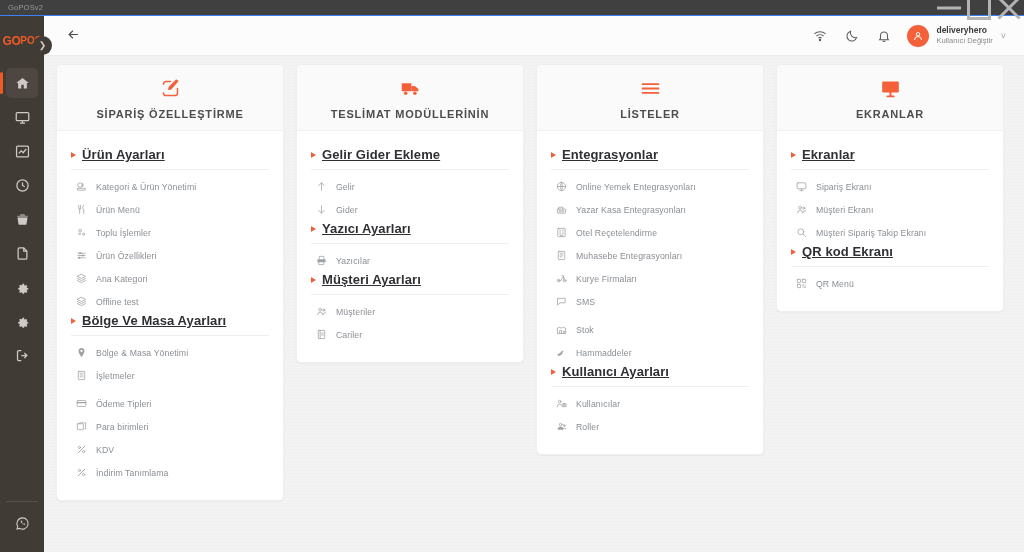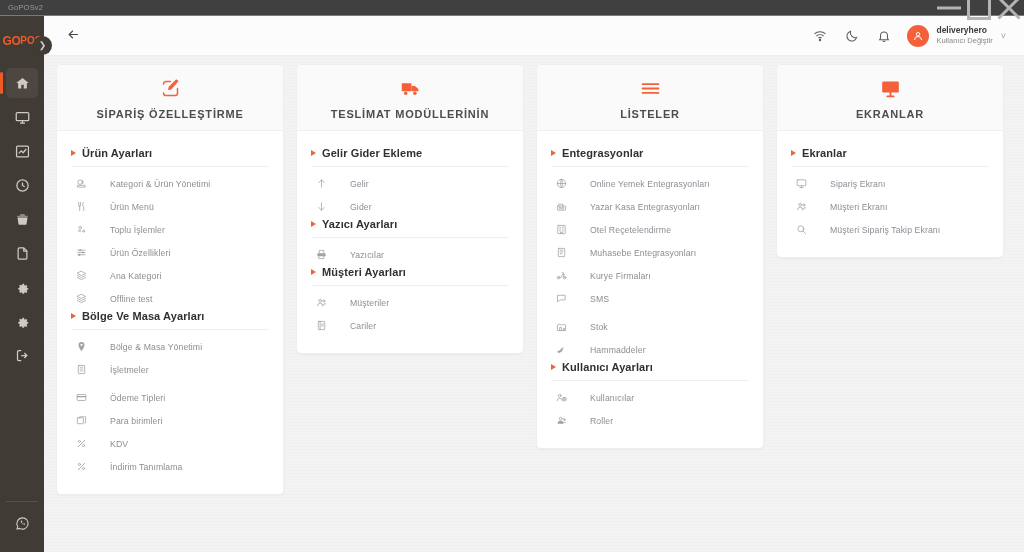--- a/index.html
+++ b/index.html
@@ -157,24 +157,24 @@
     display: flex; align-items: center; gap: 6px;
     padding-bottom: 7px;
     border-bottom: 1px solid #f0eeee;
   }
   .sec-head .tri {
     width: 0; height: 0;
     border-left: 5px solid #f4603a;
     border-top: 3.5px solid transparent;
     border-bottom: 3.5px solid transparent;
   }
-  .sec-title { font-size: 11px; font-weight: bold; color: #2f3033; letter-spacing: .1px; }
+  .sec-title { font-size: 13px; font-weight: bold; color: #2f3033; letter-spacing: .1px; text-decoration: underline; }
   .sec-items { padding-top: 5px; }
   .item {
-    display: flex; align-items: center; gap: 23px;
+    display: flex; align-items: center; gap: 9px;
     padding: 5.5px 0 5.5px 4px;
   }
   .item .ico {
     width: 12px; height: 12px; color: #9ea3a8;
     display: flex; align-items: center; justify-content: center; flex: none;
   }
   .item .ico svg { width: 11px; height: 11px; display: block; }
   .item .lbl { font-size: 8.7px; color: #8a8f94; letter-spacing: .1px; }
 </style>
 </head>
@@ -757,18 +757,37 @@
                   <span class="ico">
                     <svg viewBox="0 0 24 24" fill="none" stroke="currentColor" stroke-width="1.7" stroke-linecap="round" stroke-linejoin="round">
                       <circle cx="10.5" cy="10.5" r="6.5"></circle>
                       <path d="M15.5 15.5L21 21"></path>
                     </svg>
                   </span>
                   <span class="lbl">Müşteri Sipariş Takip Ekranı</span>
                 </div>
               </div>
             </div>
+            <div class="sec">
+              <div class="sec-head">
+                <span class="tri"></span>
+                <span class="sec-title">QR kod Ekranı</span>
+              </div>
+              <div class="sec-items">
+                <div class="item">
+                  <span class="ico">
+                    <svg viewBox="0 0 24 24" fill="none" stroke="currentColor" stroke-width="1.7" stroke-linecap="round" stroke-linejoin="round">
+                      <rect x="3" y="3" width="7" height="7" rx="1"></rect>
+                      <rect x="14" y="3" width="7" height="7" rx="1"></rect>
+                      <rect x="3" y="14" width="7" height="7" rx="1"></rect>
+                      <path d="M14 14h3v3h-3zM19 14h2v2h-2zM14 19h2v2h-2zM18 18h3v3h-3z" fill="currentColor" stroke="none"></path>
+                    </svg>
+                  </span>
+                  <span class="lbl">QR Menü</span>
+                </div>
+              </div>
+            </div>
           </div>
         </div>
       </div>
   </div>
 
 </div>
 
 </body></html>

